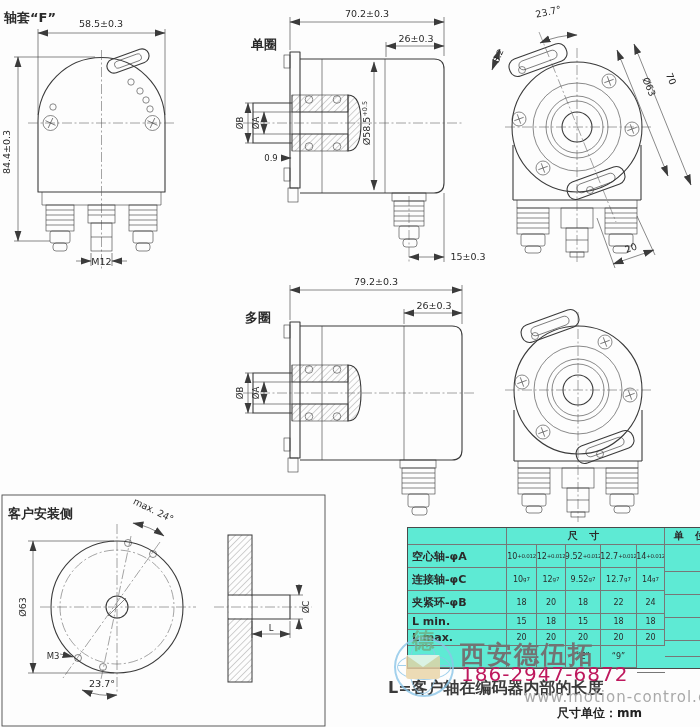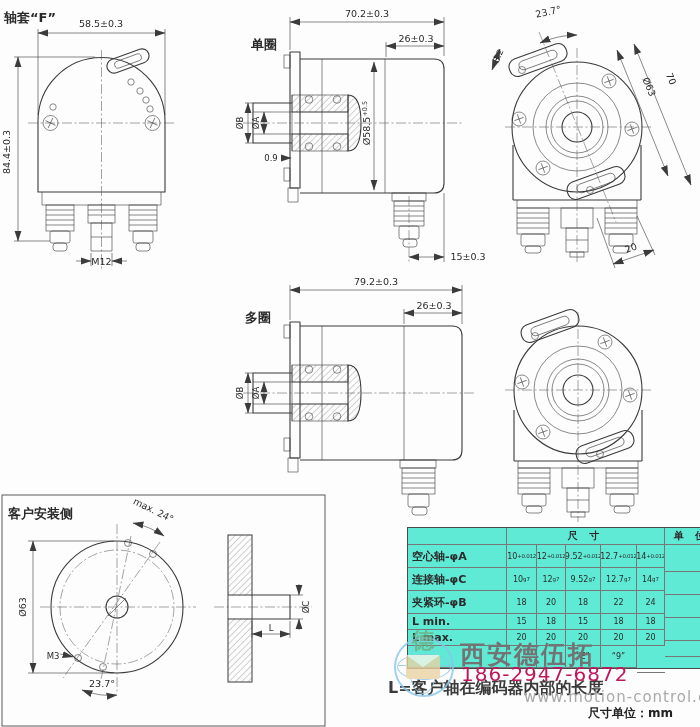--- a/index.html
+++ b/index.html
@@ -30,21 +30,21 @@
   .wm-lat1{position:absolute;left:13px;top:1px;width:26px;height:52px;border-radius:50%;}
   .wm-lat2{position:absolute;left:1px;top:15px;width:52px;height:24px;border-radius:50%;}
   .wm-lat3{position:absolute;left:2px;right:2px;top:26px;}
   .wm-env{position:absolute;left:10px;top:16px;width:34px;height:24px;border-radius:3px;}
   .wm-env::before{content:"";position:absolute;left:0;top:0;border-left:17px solid transparent;
                   border-right:17px solid transparent;border-top:12px solid rgba(255,255,255,.75);}
   .wm-char{position:absolute;left:412px;top:626px;font-size:22px;font-weight:bold;z-index:3;opacity:.75;}
   .wm-brand{position:absolute;left:460px;top:638px;font-size:25px;font-weight:bold;letter-spacing:2px;z-index:3;white-space:nowrap;}
   .wm-phone{position:absolute;left:461px;top:662px;font-size:20px;letter-spacing:1px;z-index:3;white-space:nowrap;}
   .wm-site{position:absolute;left:524px;top:688px;font-size:15px;letter-spacing:1px;z-index:3;white-space:nowrap;}
-  .unit-note{position:absolute;left:588px;top:705px;font-size:12px;font-weight:bold;color:#222;white-space:nowrap;}
+  .unit-note{position:absolute;left:557px;top:705px;font-size:12px;font-weight:bold;color:#222;white-space:nowrap;}
 </style>
 </head>
 <body>
 
 <div class="canvas">
 
 <svg width="700" height="727" viewBox="0 0 700 727">
   <defs>
     <marker id="ah" viewBox="0 0 10 8" refX="9.5" refY="4" markerWidth="11" markerHeight="9" orient="auto-start-reverse" markerUnits="userSpaceOnUse">
       <path d="M0,0.8L10,4L0,7.2Z" fill="#3b3b3b"></path>

